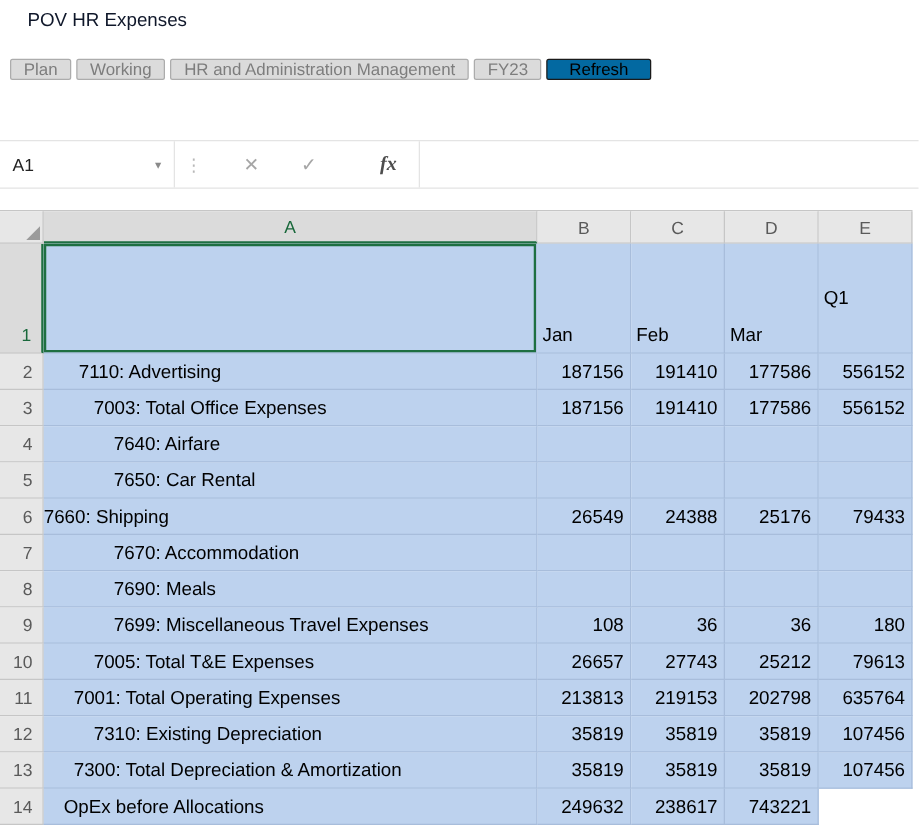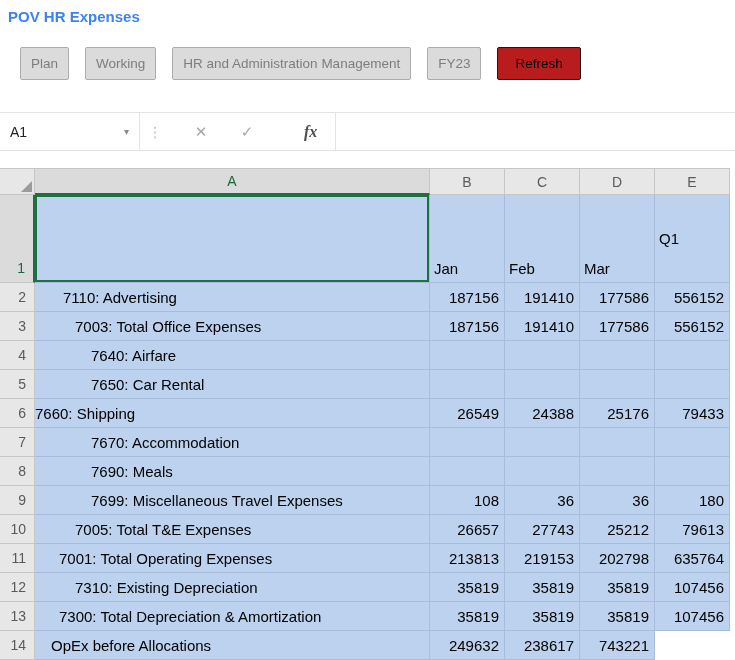--- a/index.html
+++ b/index.html
@@ -1,24 +1,24 @@
 <!DOCTYPE html>
 <html><head>
 <meta charset="utf-8">
 <style>
   * { margin:0; padding:0; box-sizing:border-box; }
   body { background:#fff; font-family:"Liberation Sans", sans-serif; }
   .app { position:relative; width:735px; height:660px; background:#fff; overflow:hidden; }
 
-  .title { position:absolute; left:8px; top:8px; font-size:15px; font-weight:bold; color:#3b82f6; }
+  .title { position:absolute; left:22px; top:8px; font-size:15px; font-weight:normal; color:#0f172a; }
 
   .pov-bar { position:absolute; left:8px; top:47px; display:flex; gap:4px; }
-  .pov-btn { height:33px; display:flex; align-items:center; padding:0 10px; background:#DBDBDB;
-             border:1px solid #ACACAC; color:#7D7D7D; font-size:13.5px; border-radius:2px; white-space:nowrap;margin-left:12px; }
-  .pov-btn.refresh { background:#b91c1c; border:1px solid #1a1a1a; color:#000; padding:0 17px; }
+  .pov-btn { height:17px; display:flex; align-items:center; padding:0 10px; background:#DBDBDB;
+             border:1px solid #ACACAC; color:#7D7D7D; font-size:13.5px; border-radius:2px; white-space:nowrap; }
+  .pov-btn.refresh { background:#0369a1; border:1px solid #1a1a1a; color:#000; padding:0 17px; }
 
   .formula-strip { position:absolute; left:0; top:112px; width:735px; height:39px; background:#fff;
                    border-top:1px solid #E4E4E4; border-bottom:1px solid #E4E4E4;
                    display:flex; align-items:center; }
   .name-box { width:140px; height:100%; display:flex; align-items:center; padding:0 10px;
               border-right:1px solid #E4E4E4; font-size:14px; color:#222; }
   .name-caret { margin-left:auto; color:#8a8a8a; font-size:10px; }
   .dots { color:#B8B8B8; font-size:14px; margin-left:8px; letter-spacing:0; }
   .fbtn { width:30px; text-align:center; color:#A6A6A6; font-size:15px; }
   .cancel { margin-left:24px; }

